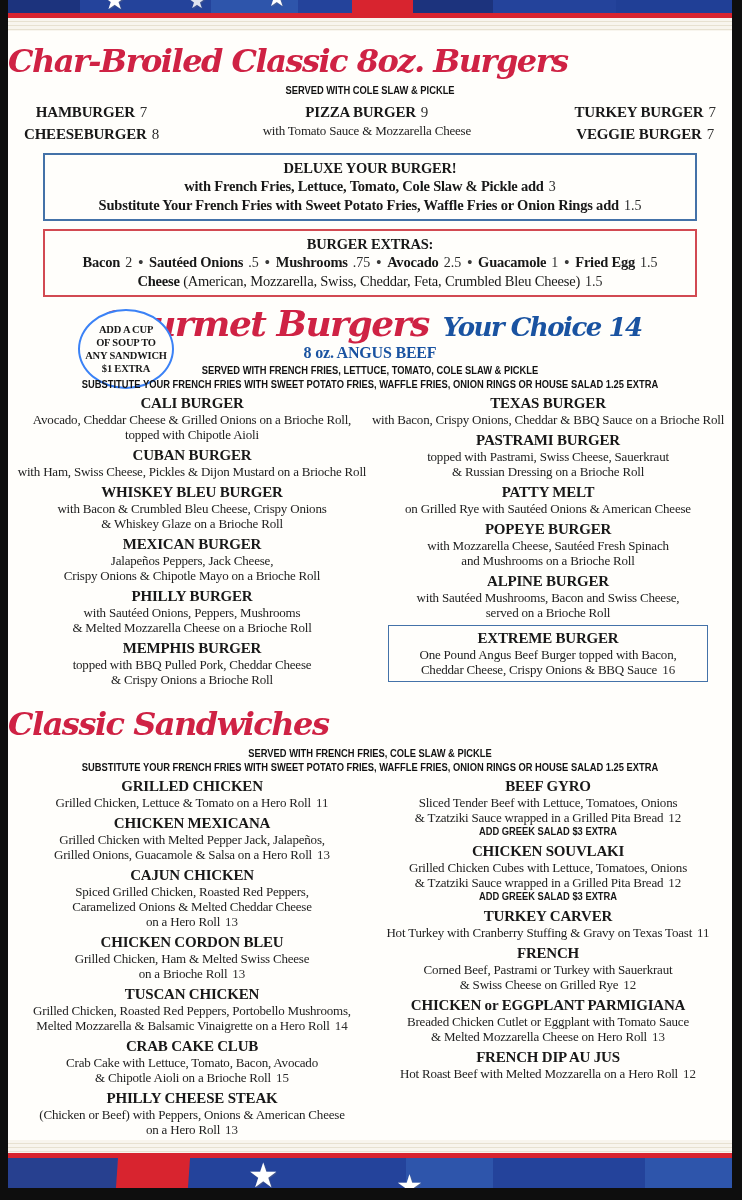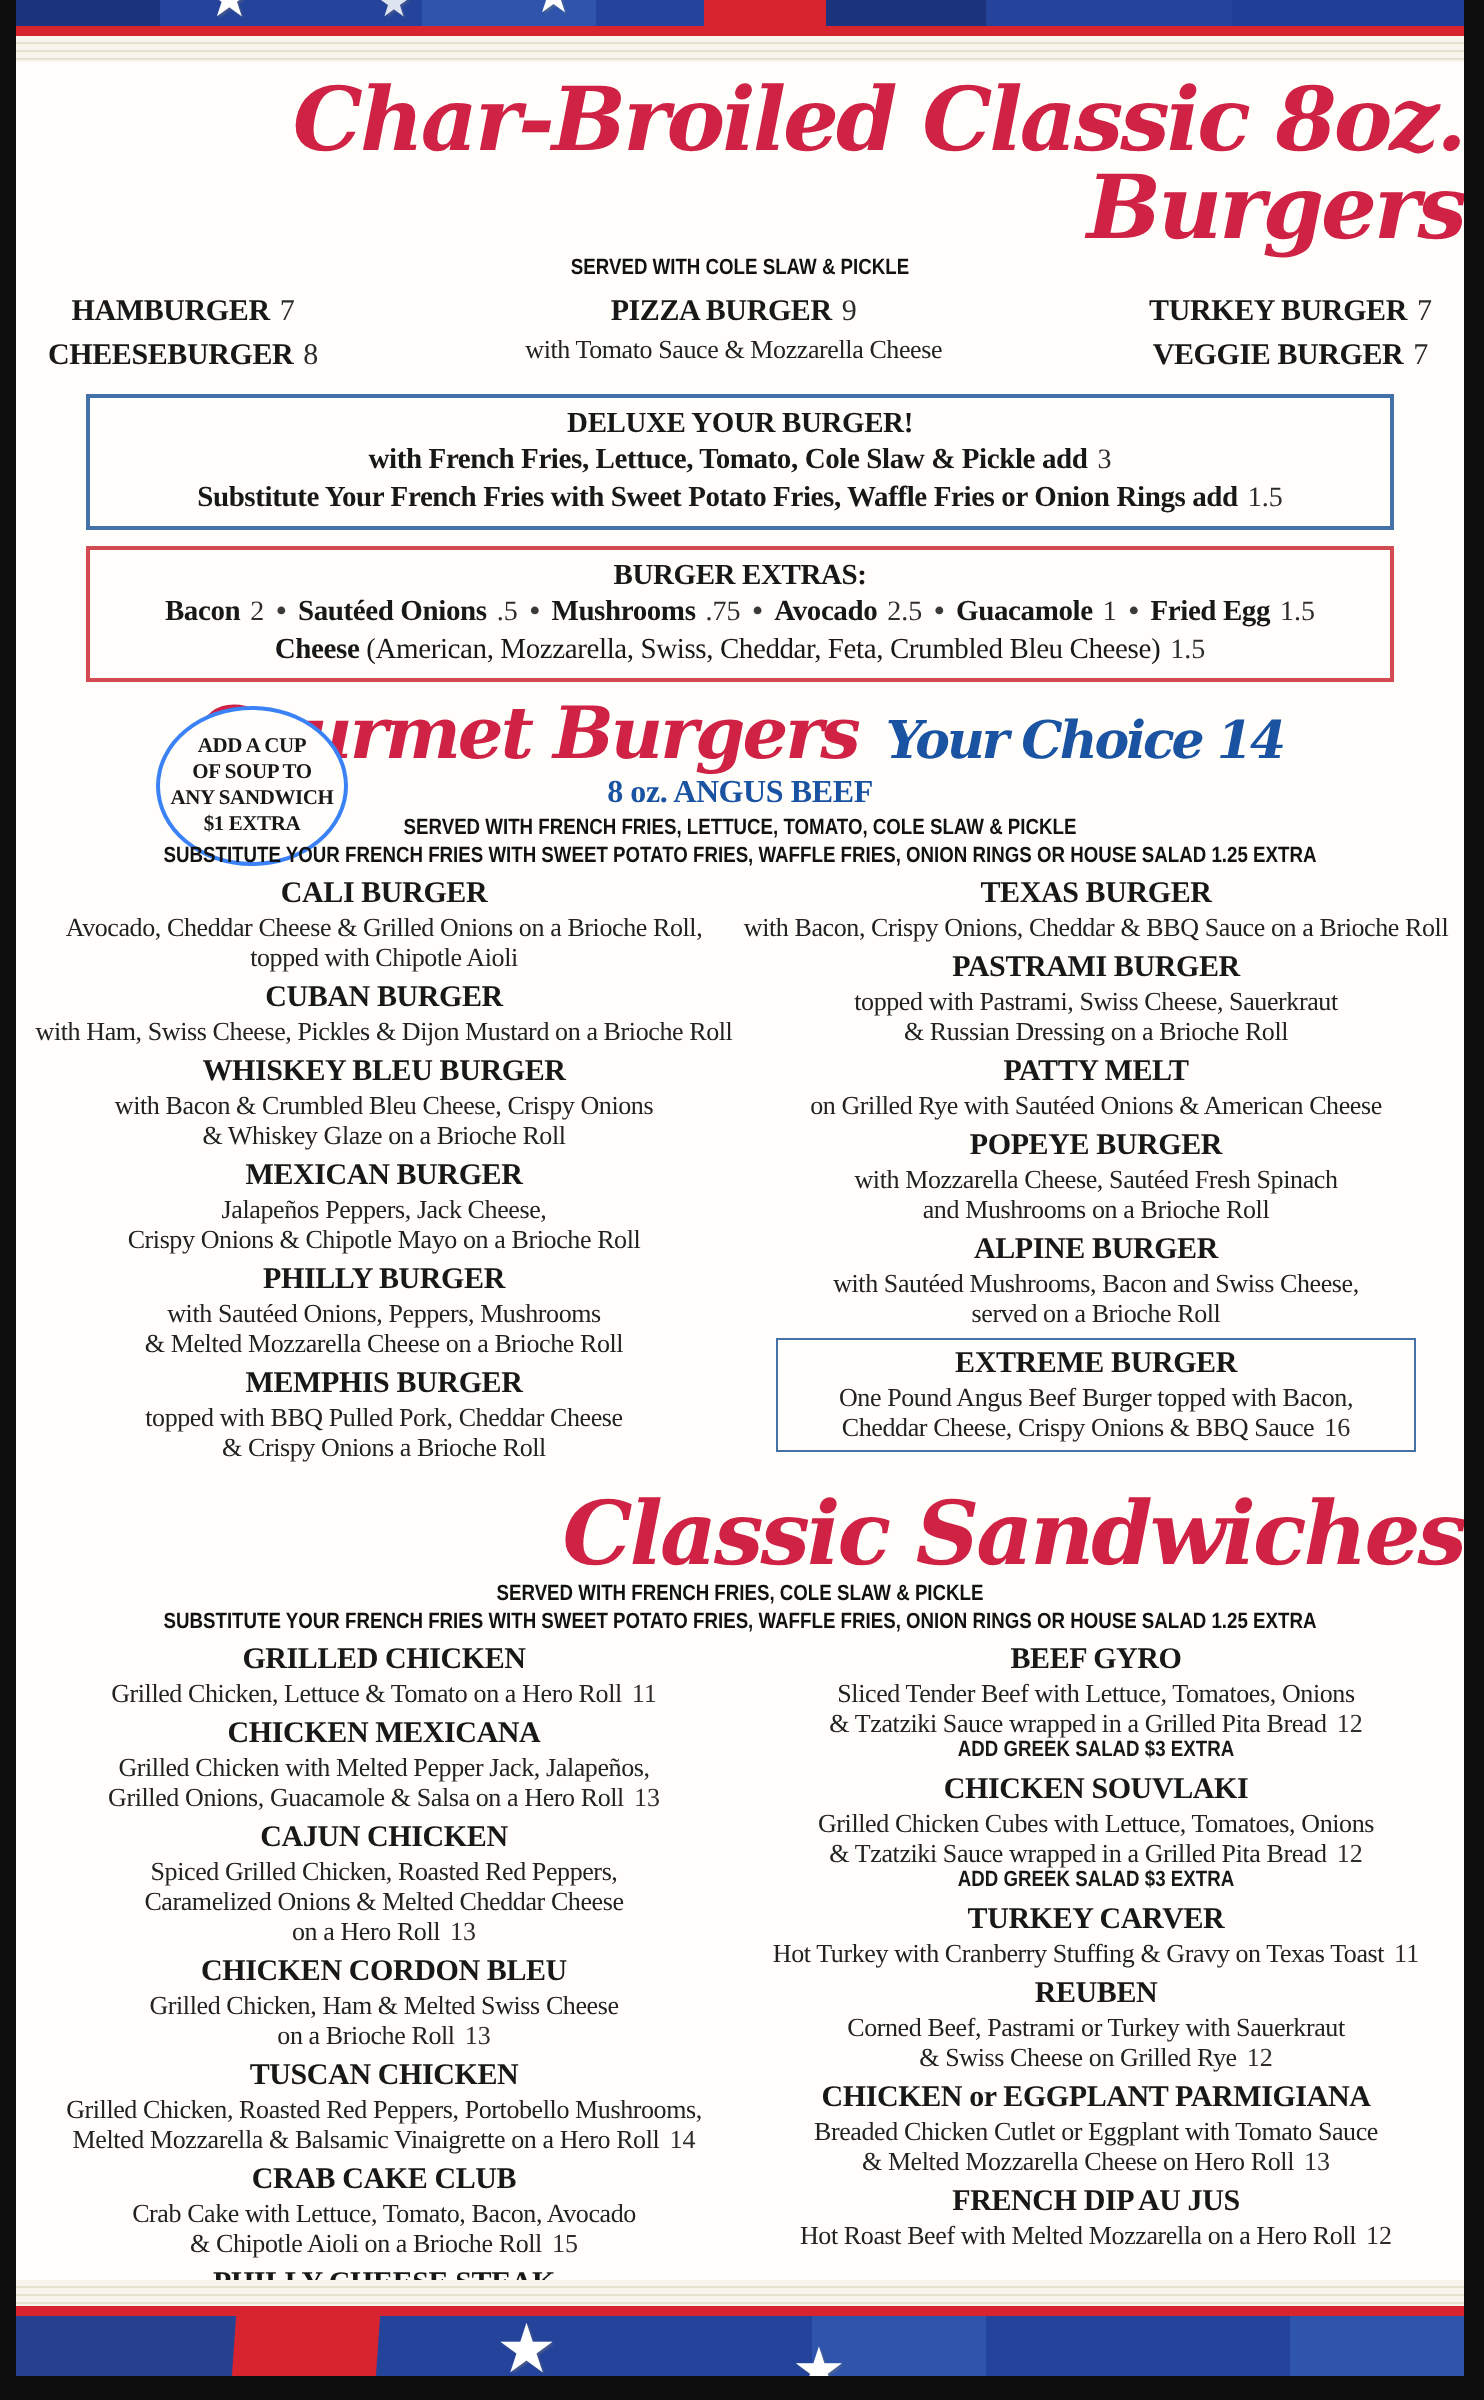--- a/index.html
+++ b/index.html
@@ -9,21 +9,21 @@
   .band-blue{position:relative;width:100%;background:#24439b;overflow:hidden;}
   .band-top{height:13px;}
   .band-bottom{height:30px;}
   .seg{position:absolute;top:0;bottom:0;}
   .stripe-red{height:5px;background:#d8242f;}
   .cream{height:13px;background:repeating-linear-gradient(180deg,#f8f5ee 0 3px,#e7e1d1 3px 4px);}
   .star{position:absolute;color:#fff;font-family:"DejaVu Sans",sans-serif;line-height:1;text-shadow:1px 1px 1px rgba(120,120,120,.4);}
   .bottom-banner{position:absolute;left:0;right:0;bottom:0;}
   
   .script{font-family:"DejaVu Serif",serif;font-style:italic;font-weight:bold;letter-spacing:-1.5px;}
-  .h1{margin-top:8px;text-align:right;font-size:44px;line-height:44px;color:#cf2244;}
+  .h1{margin-top:8px;text-align:left;font-size:32px;line-height:44px;color:#cf2244;}
   .cond{font-family:"Liberation Sans",sans-serif;font-weight:bold;white-space:nowrap;transform:scaleX(.85);transform-origin:center;}
   .served{font-size:11px;line-height:14px;text-align:center;color:#121212;}
   
   .classic-row{display:flex;margin-top:4px;padding:0 16px;justify-content:space-between;}
   .ccol{text-align:center;}
   .nameline{font-size:15px;line-height:22px;}
   .mi-name{font-weight:bold;letter-spacing:-.2px;}
   .p{font-weight:normal;letter-spacing:0;margin-left:5px;color:#2d2d2d;}
   .small-desc{font-size:13px;line-height:16px;letter-spacing:-.2px;color:#222;}
   
@@ -231,21 +231,21 @@
           <div class="nm">CHICKEN SOUVLAKI</div>
           <div class="ds"><span class="d">Grilled Chicken Cubes with Lettuce, Tomatoes, Onions
 &amp; Tzatziki Sauce wrapped in a Grilled Pita Bread</span><span class="p">12</span></div>
           <div class="note cond">ADD GREEK SALAD $3 EXTRA</div>
         </div>
       <div class="mi">
           <div class="nm">TURKEY CARVER</div>
           <div class="ds"><span class="d">Hot Turkey with Cranberry Stuffing &amp; Gravy on Texas Toast</span><span class="p">11</span></div>
         </div>
       <div class="mi">
-          <div class="nm">REUBEN</div>
+          <div class="nm">FRENCH</div>
           <div class="ds"><span class="d">Corned Beef, Pastrami or Turkey with Sauerkraut
 &amp; Swiss Cheese on Grilled Rye</span><span class="p">12</span></div>
         </div>
       <div class="mi">
           <div class="nm">CHICKEN or EGGPLANT PARMIGIANA</div>
           <div class="ds"><span class="d">Breaded Chicken Cutlet or Eggplant with Tomato Sauce
 &amp; Melted Mozzarella Cheese on Hero Roll</span><span class="p">13</span></div>
         </div>
       <div class="mi">
           <div class="nm">FRENCH DIP AU JUS</div>

